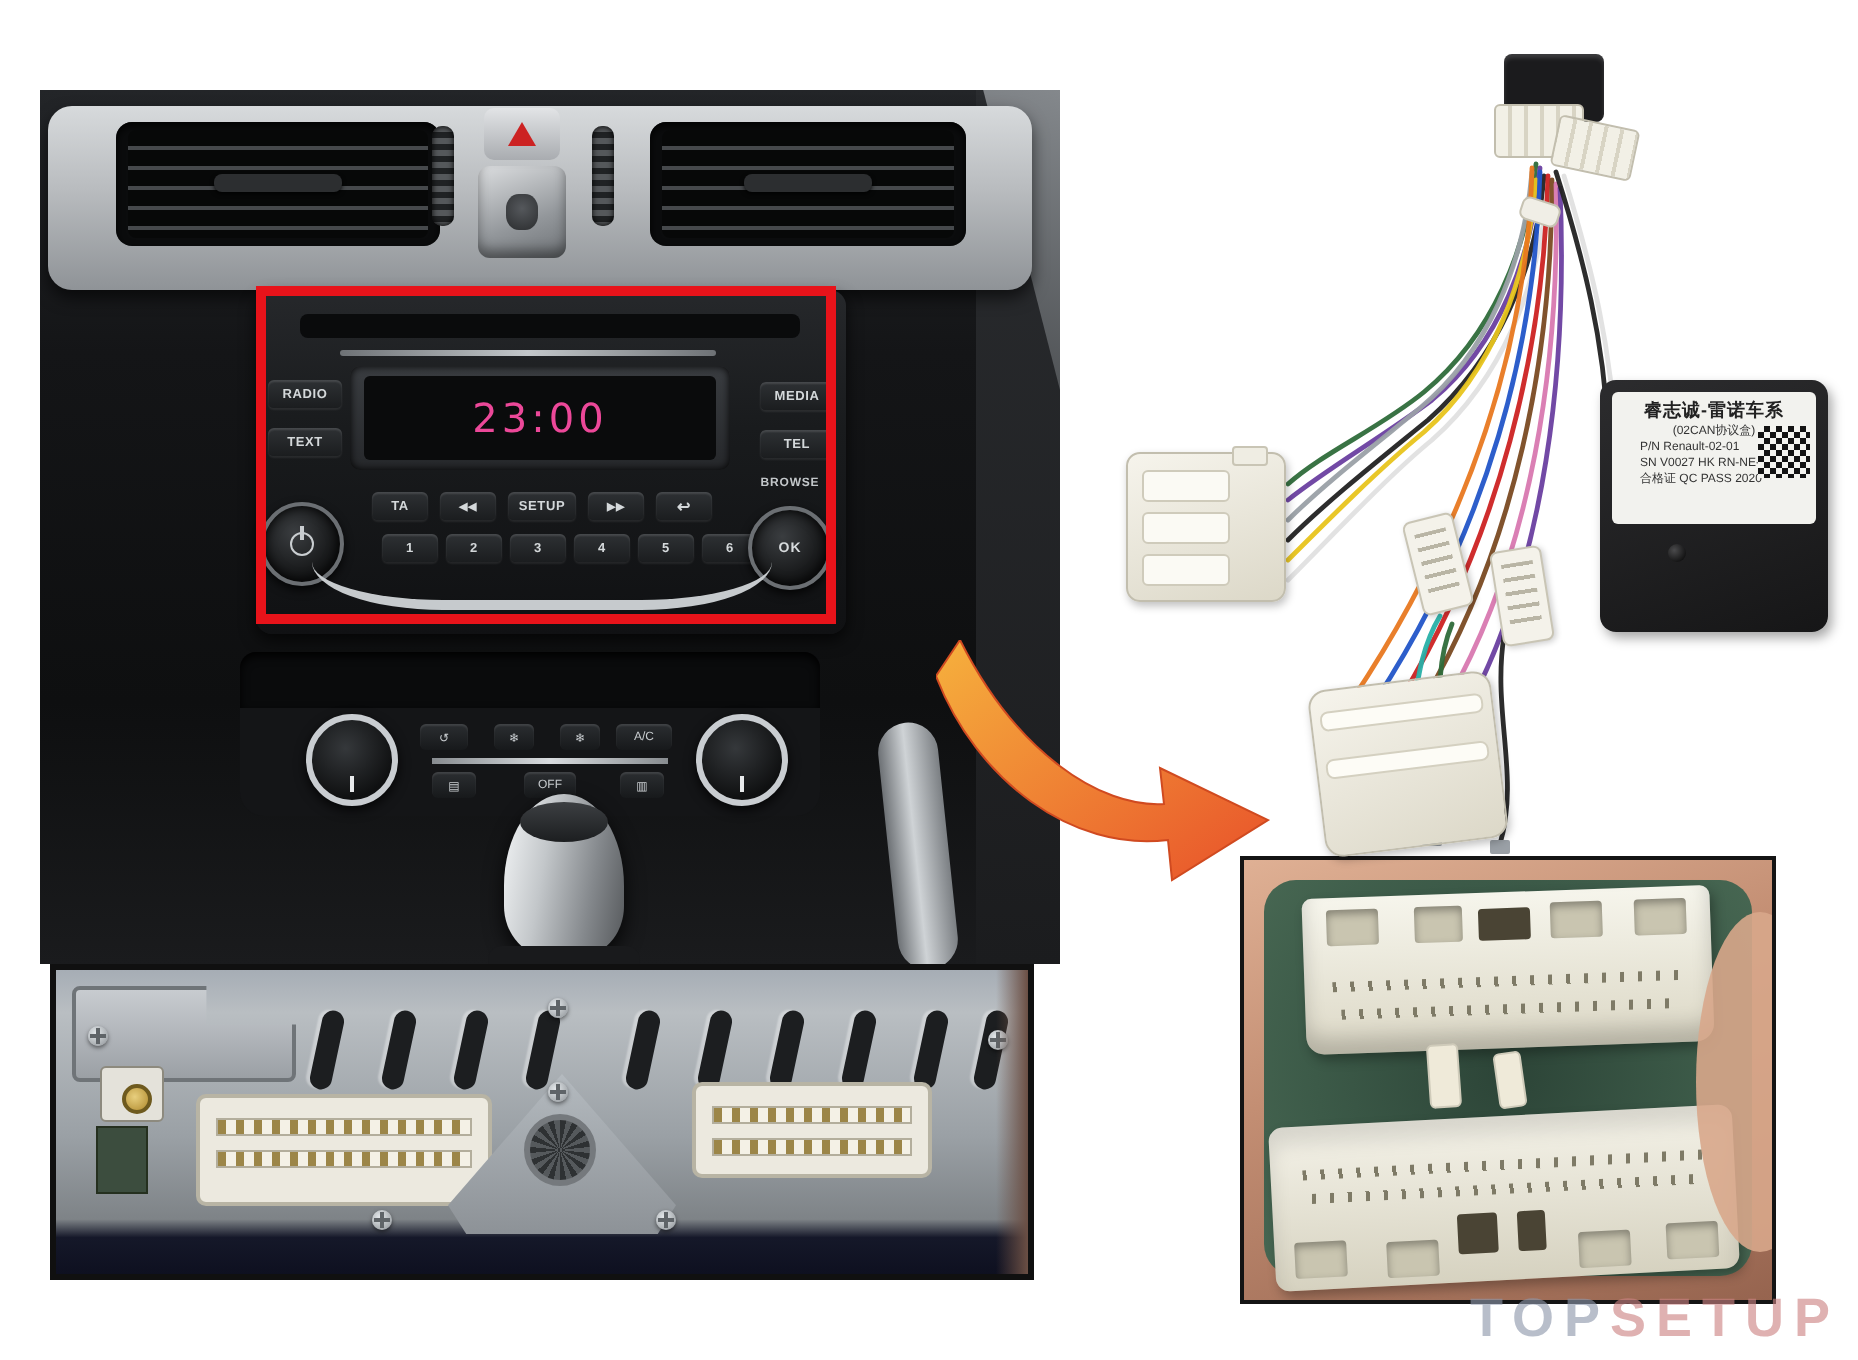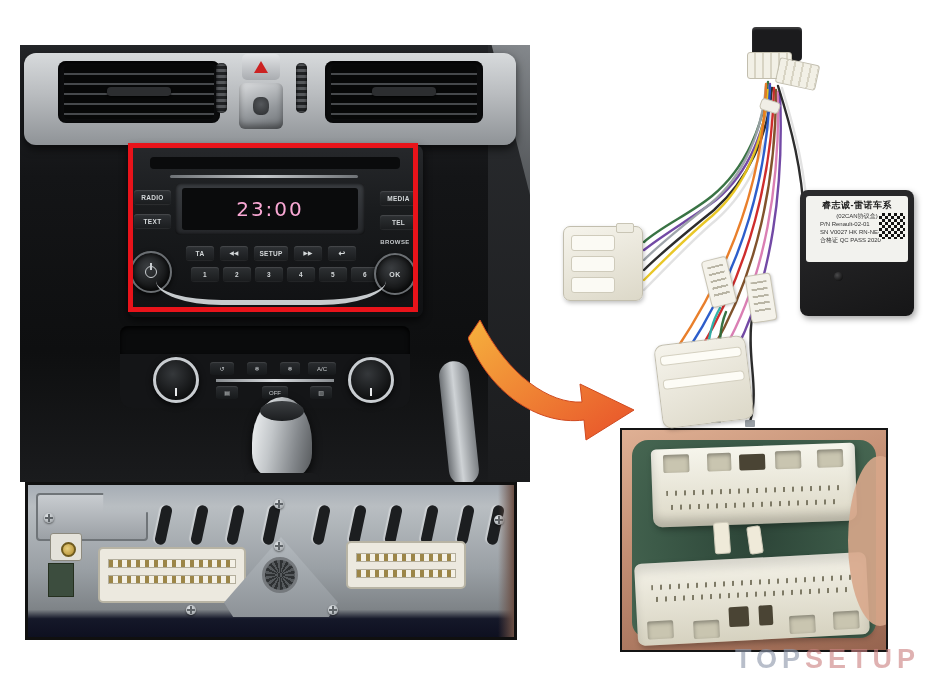--- a/index.html
+++ b/index.html
@@ -37,21 +37,21 @@
   
   .radio { left:108px; top:100px; width:295px; height:172px; border-radius:8px;
     background:linear-gradient(180deg,#26282b 0%,#191b1d 40%,#101113 100%); box-shadow:0 3px 8px rgba(0,0,0,.7); }
   .cd-slot-shadow { left:22px; top:12px; width:250px; height:12px; background:#0a0b0c; border-radius:4px; }
   .cd-slot { left:42px; top:30px; width:188px; height:3px;
     background:linear-gradient(90deg,#6e7276,#c3c7ca,#6e7276); border-radius:2px; }
   .display-bezel { left:47px; top:38px; width:190px; height:52px; border-radius:5px;
     background:linear-gradient(180deg,#3a3d41,#26282b); box-shadow:inset 0 0 4px #000; }
   .display-screen { position:absolute; inset:5px 7px; background:#0a0b0c; border-radius:3px;
     display:flex; align-items:center; justify-content:center; }
-  .time-text { color:#f9a8d4; font-size:20px; letter-spacing:2px; font-family:"DejaVu Sans",sans-serif; }
+  .time-text { color:#ec4899; font-size:20px; letter-spacing:2px; font-family:"DejaVu Sans",sans-serif; }
   .rbtn { height:14px; background:linear-gradient(180deg,#2e3134,#1b1d1f); border-radius:3px;
     color:#d4d8da; font-size:6.5px; font-weight:bold; display:flex; align-items:center; justify-content:center;
     box-shadow:0 1px 1px rgba(255,255,255,.08), inset 0 1px 1px rgba(255,255,255,.12); letter-spacing:.3px; }
   .side-l { left:6px; width:37px; } .side-r { left:252px; width:37px; }
   .knob { width:42px; height:42px; border-radius:50%;
     background:radial-gradient(circle at 40% 35%,#3a3d40,#121314 70%); border:2px solid #6b6f73;
     box-shadow:0 2px 5px rgba(0,0,0,.8), inset 0 0 6px #000;
     display:flex; align-items:center; justify-content:center; }
   .pwr-icon { width:12px; height:12px; border:1.5px solid #c9cdd0; border-radius:50%; position:relative; }
   .pwr-icon:after { content:""; position:absolute; left:4.2px; top:-4px; width:1.5px; height:7px; background:#c9cdd0; }

